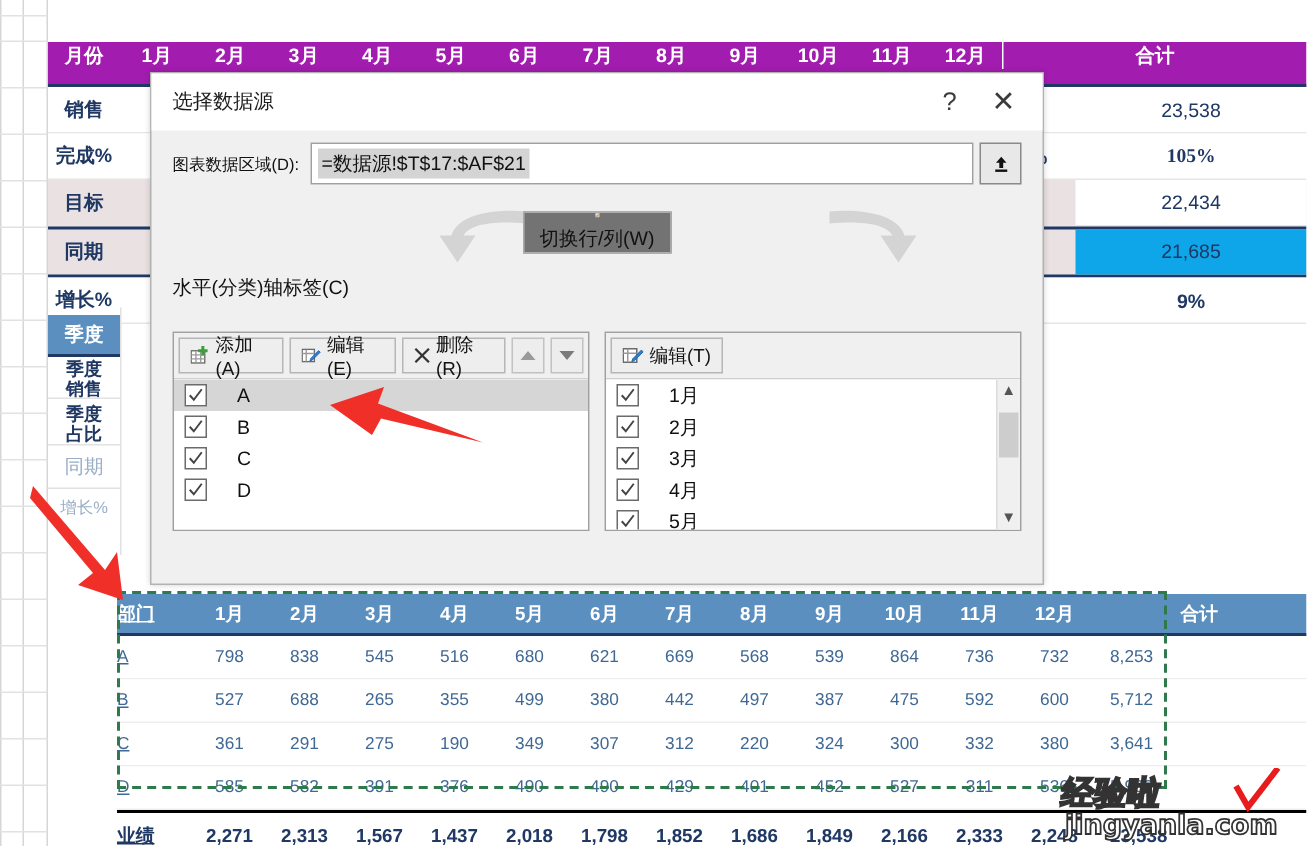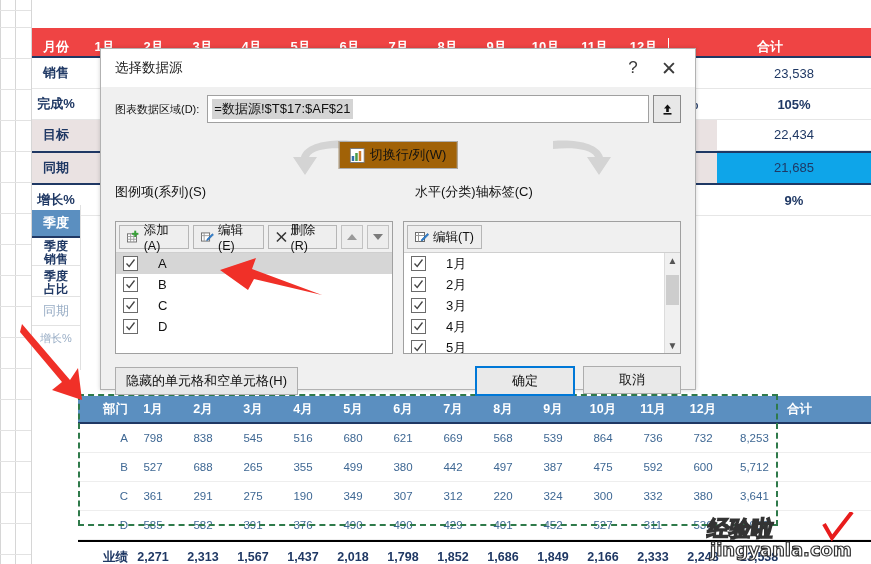--- a/index.html
+++ b/index.html
@@ -7,21 +7,21 @@
     width:871px;height:564px;position:relative;overflow:hidden;
     background:#ffffff;
     font-family:"Liberation Sans","DejaVu Sans",sans-serif;
     -webkit-font-smoothing:antialiased;
   }
   .vline{position:absolute;background:#d6d6d6;width:1px;}
   .hline{position:absolute;background:#e2e2e2;height:1px;}
 
   
   #top-table{position:absolute;left:32px;top:28px;width:839px;}
-  .t-head{display:flex;background:#ef4444;color:#ffffff;height:28px;align-items:flex-end;
+  .t-head{display:flex;background:#a21caf;color:#ffffff;height:28px;align-items:flex-start;
     font-size:13px;font-weight:bold;border-bottom:2px solid #1f3864;}
   .t-row{display:flex;height:30px;align-items:center;font-size:13px;color:#1f3864;
     border-bottom:1px solid #e6e6e6;background:#ffffff;}
   .t-row.shade{background:#eae2e2;}
   .c-label{width:48px;text-align:center;flex:0 0 48px;font-weight:bold;}
   .c-m{width:49px;flex:0 0 49px;text-align:center;}
   .c-sum{flex:1 0 auto;text-align:center;font-weight:normal;}
   .t-head .c-sum{font-weight:bold;}
   .sum-sep{border-left:1px solid #ffffff;}
   .row-thickline{border-bottom:2px solid #1f3864;}
@@ -36,21 +36,21 @@
   .side-faint{color:#9aaec6;}
 
   
   #bottom-table{position:absolute;left:78px;top:396px;width:793px;}
   .b-head{display:flex;background:#5b8fc0;color:#fff;height:26px;align-items:center;
     font-size:12.5px;font-weight:bold;border-bottom:2px solid #1f3864;}
   .b-row{display:flex;height:28px;align-items:center;font-size:11.5px;color:#3f6894;
     border-bottom:1px solid #eeeeee;background:#fff;}
   .b-row.total{color:#1f3864;font-weight:bold;font-size:12.5px;border-top:2px solid #000;
      border-bottom:none;height:30px;}
-  .bc-dept{flex:0 0 50px;text-align:right;}
+  .bc-dept{flex:0 0 50px;text-align:left;text-decoration:underline;}
   .bc-m{flex:0 0 50px;text-align:center;}
   .bc-sum{flex:1 0 auto;text-align:left;padding-left:12px;}
   .b-head .bc-sum{text-align:center;padding-left:0;}
   
   #range-select{position:absolute;left:78px;top:394px;width:700px;height:132px;
      border:2px dashed #2f7a4a;box-sizing:border-box;pointer-events:none;}
 
   
   #dialog{position:absolute;left:100px;top:48px;width:594px;height:340px;
     background:#f0f0f0;border:1px solid #b2b2b2;box-shadow:0 0 4px rgba(0,0,0,.18);}
@@ -63,22 +63,22 @@
   .dlg-body{padding:0 14px;}
   .row-range{display:flex;align-items:center;margin-top:8px;}
   .lbl{font-size:11px;color:#111;}
   .range-box{flex:1;height:26px;background:#fff;border:1px solid #a0a0a0;margin-left:8px;
     display:flex;align-items:center;}
   .range-val{font-size:13px;color:#111;background:#d4d4d4;padding:1px 2px;margin-left:4px;}
   .range-btn{width:26px;height:26px;margin-left:4px;border:1px solid #8a8a8a;background:#e8e8e8;
     display:flex;align-items:center;justify-content:center;font-size:13px;color:#111;}
   .switch-row{position:relative;height:52px;margin-top:6px;}
   #switch-btn{position:absolute;left:50%;transform:translateX(-50%);top:12px;height:26px;
-    padding:0 10px;background:#a16207;border:1px solid #adadad;display:flex;align-items:center;
-    gap:5px;font-size:13px;color:#111;}
+    padding:0 10px;background:#737373;border:1px solid #adadad;display:flex;align-items:center;
+    gap:5px;font-size:13px;color:#111;flex-direction:column;}
   .arrow-svg{position:absolute;top:6px;}
   .panel-labels{display:flex;margin-top:2px;}
   .panel-label{font-size:13px;color:#111;}
   .pl-left{width:300px;}
   .panels{display:flex;gap:10px;margin-top:20px;}
   .panel{width:293px;border:1px solid #a0a0a0;background:#fff;}
   .panel-toolbar{height:26px;background:#f0f0f0;border-bottom:1px solid #cfcfcf;display:flex;
     align-items:center;padding:2px 3px;gap:4px;}
   .tb-btn{height:22px;padding:0 7px;border:1px solid #b6b6b6;background:#eeeeee;display:flex;
     align-items:center;gap:4px;font-size:12.5px;color:#111;}
@@ -161,21 +161,21 @@
     <div class="c-label">销售</div>
     <div style="flex:0 0 588px;"></div>
     <div class="c-m" style="color:#1f3864;">8</div>
     <div class="c-sum">23,538</div>
   </div>
 
   <div class="t-row">
     <div class="c-label">完成%</div>
     <div style="flex:0 0 588px;"></div>
     <div class="c-m" style="color:#1f3864;font-weight:bold;">%</div>
-    <div class="c-sum" style="font-weight:bold;">105%</div>
+    <div class="c-sum" style="font-weight:bold;font-family:Liberation Serif, serif;">105%</div>
   </div>
 
   <div class="t-row shade">
     <div class="c-label">目标</div>
     <div style="flex:0 0 588px;"></div>
     <div class="c-m" style="color:#1f3864;">3</div>
     <div class="c-sum" style="background:#fff;height:30px;line-height:30px;">22,434</div>
   </div>
 
   <div class="t-row shade row-thickline" style="border-top:2px solid #1f3864;">
@@ -344,21 +344,20 @@
           <rect x="0.5" y="0.5" width="14" height="14" fill="#fff" stroke="#7a7a7a"></rect>
           <rect x="2" y="8" width="2.5" height="5" fill="#2f6fab"></rect>
           <rect x="5.5" y="5" width="2.5" height="8" fill="#4a9b4a"></rect>
           <rect x="9" y="3" width="2.5" height="10" fill="#d07b2a"></rect>
         </svg>
         <span>切换行/列(W)</span>
       </div>
     </div>
 
     <div class="panel-labels">
-      <div class="panel-label pl-left">图例项(系列)(S)</div>
       <div class="panel-label">水平(分类)轴标签(C)</div>
     </div>
 
     <div class="panels">
 
       <div class="panel">
         <div class="panel-toolbar">
           <div class="tb-btn">
             <svg width="14" height="14" viewBox="0 0 14 14">
               <rect x="0.5" y="3.5" width="10" height="9" fill="#fff" stroke="#6b6b6b"></rect>
@@ -489,27 +488,20 @@
               </div>
             <div class="sbar-thumb"></div>
             <div class="sbar-dn" style="position:absolute;bottom:0;width:15px;">
                 <span class="chev">▼</span>
               </div>
           </div>
         </div>
       </div>
     </div>
 
-    <div class="dlg-foot">
-      <div class="foot-btn">隐藏的单元格和空单元格(H)</div>
-      <div class="foot-right">
-        <div class="foot-btn btn-ok">确定</div>
-        <div class="foot-btn btn-cancel">取消</div>
-      </div>
-    </div>
   </div>
 </div>
 
 <svg class="anno" style="left:214px;top:252px;" width="180" height="62" viewBox="0 0 180 62">
   <path d="M6 18 L42 6 L38 17 L108 43 L40 27 L34 38 Z" fill="#f03028"></path>
 </svg>
 
 <svg class="anno" style="left:18px;top:318px;" width="90" height="96" viewBox="0 0 90 96">
   <path d="M4 6 L52 62 L60 50 L64 82 L34 72 L44 64 L2 14 Z" fill="#f03028"></path>
 </svg>

